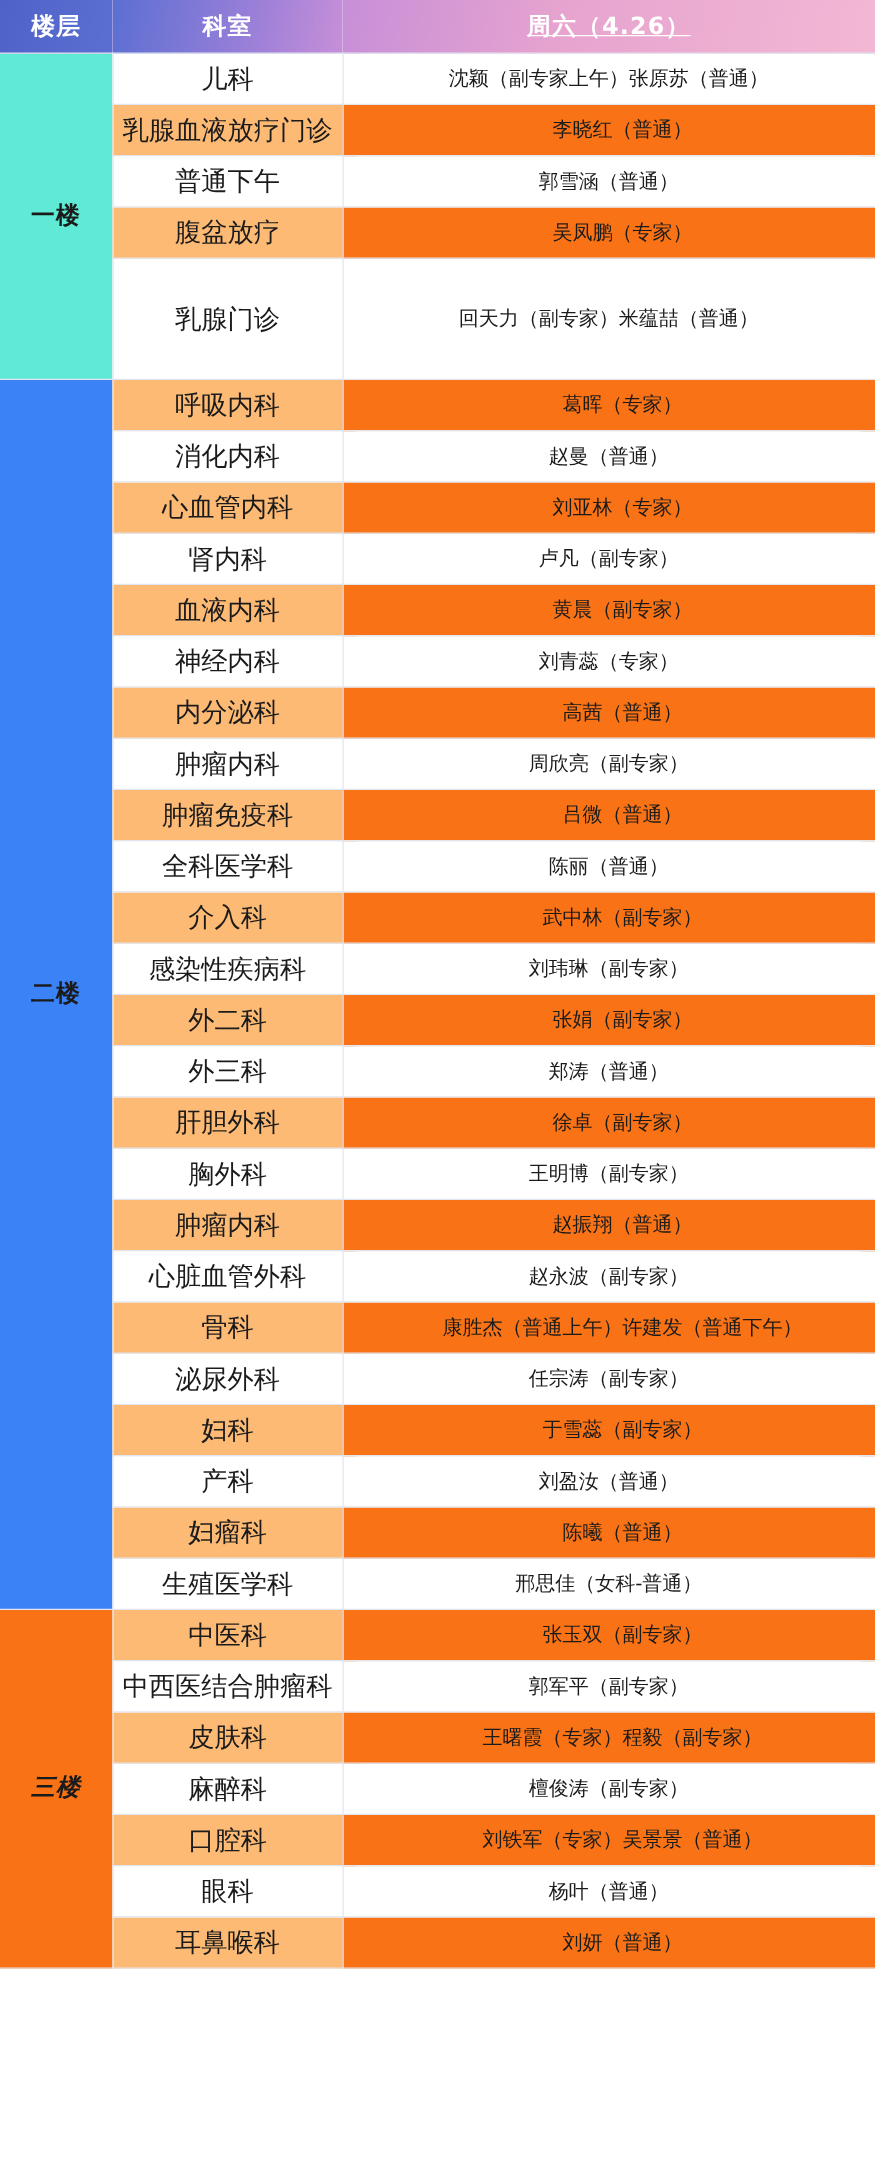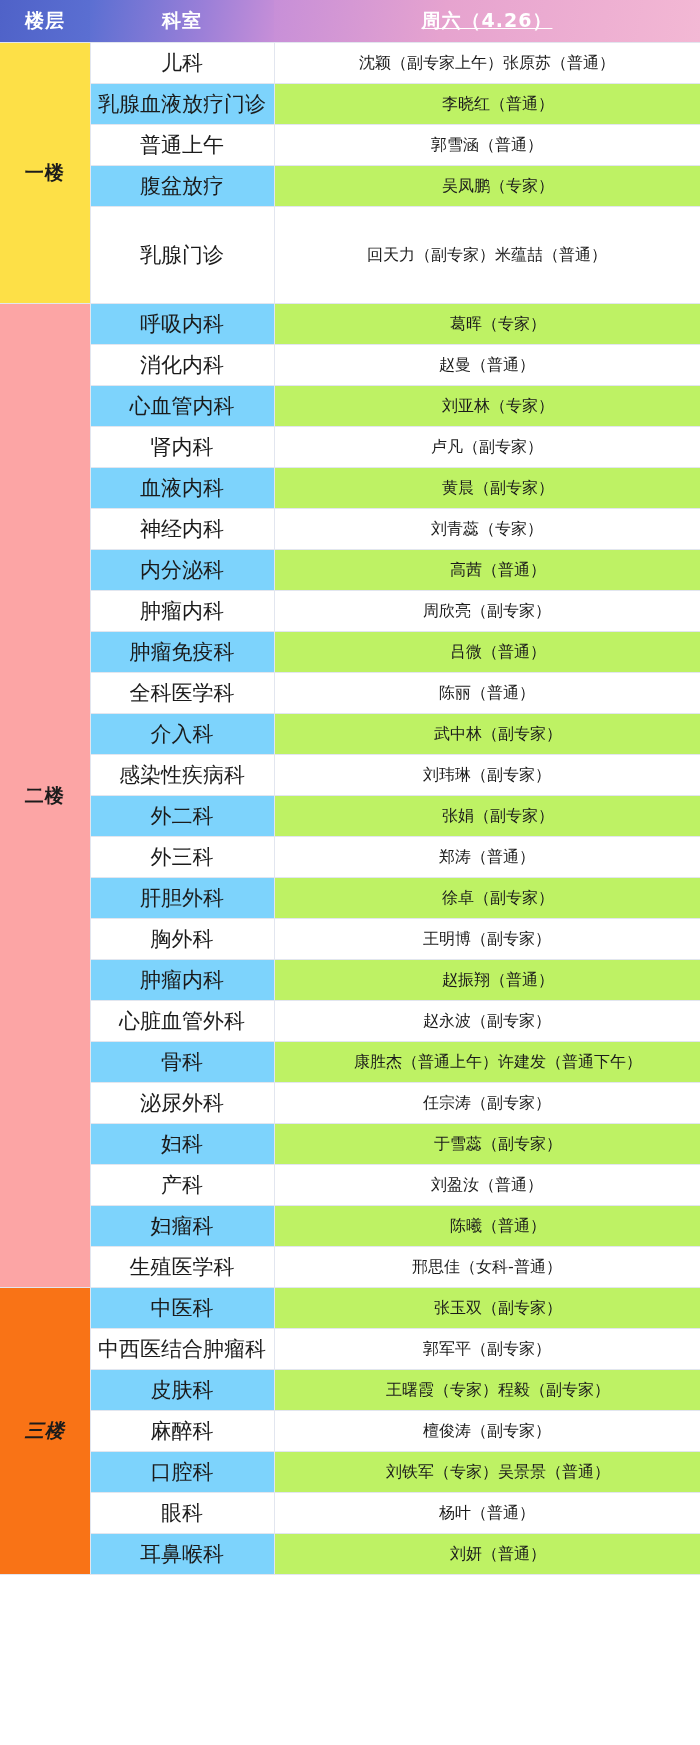--- a/index.html
+++ b/index.html
@@ -53,28 +53,28 @@
     color: #1b1b1b;
     padding: 0 4px;
     line-height: 1.35;
   }
   td.floor {
     font-weight: bold;
     font-size: 19px;
     letter-spacing: 1px;
     border-left: none;
   }
-  td.floor.f1 { background: #fde047; text-align: center; }
-  td.floor.f2 { background: #fca5a5; }
+  td.floor.f1 { background: #5eead4; text-align: center; }
+  td.floor.f2 { background: #3b82f6; }
   td.floor.f3 { background: #f97316; font-style: italic; }
 
   tr.r-even td.dept { background: #ffffff; }
-  tr.r-odd  td.dept { background: #7dd3fc; }
+  tr.r-odd  td.dept { background: #fdba74; }
   tr.r-even td.doc  { background: #ffffff; border-radius: 14px; }
-  tr.r-odd  td.doc  { background: #bef264; padding-left: 26px; }
+  tr.r-odd  td.doc  { background: #f97316; padding-left: 26px; }
 
   td.dept { font-size: 21px; }
   td.doc  { font-size: 16px; }
 
   tr.tall td { height: 96px; }
   tr.norm td { height: 40px; }
 </style>
 </head>
 <body>
 
@@ -96,21 +96,21 @@
         <tr class="norm r-even">
           <td class="floor f1" rowspan="5">一楼</td>
           <td class="dept">儿科</td>
           <td class="doc">沈颖（副专家上午）张原苏（普通）</td>
         </tr>
         <tr class="norm r-odd">
           <td class="dept">乳腺血液放疗门诊</td>
           <td class="doc">李晓红（普通）</td>
         </tr>
         <tr class="norm r-even">
-          <td class="dept">普通上午</td>
+          <td class="dept">普通下午</td>
           <td class="doc">郭雪涵（普通）</td>
         </tr>
         <tr class="norm r-odd">
           <td class="dept">腹盆放疗</td>
           <td class="doc">吴凤鹏（专家）</td>
         </tr>
         <tr class="tall r-even">
           <td class="dept">乳腺门诊</td>
           <td class="doc">回天力（副专家）米蕴喆（普通）</td>
         </tr>

